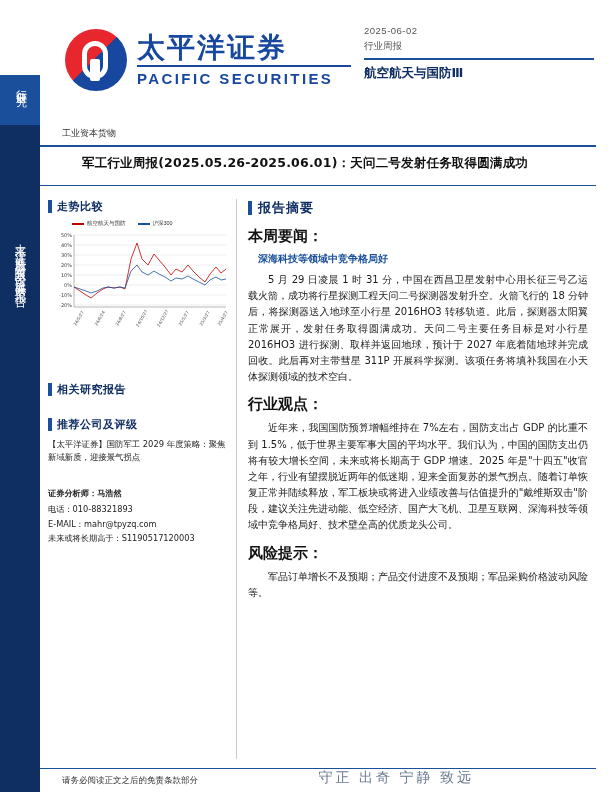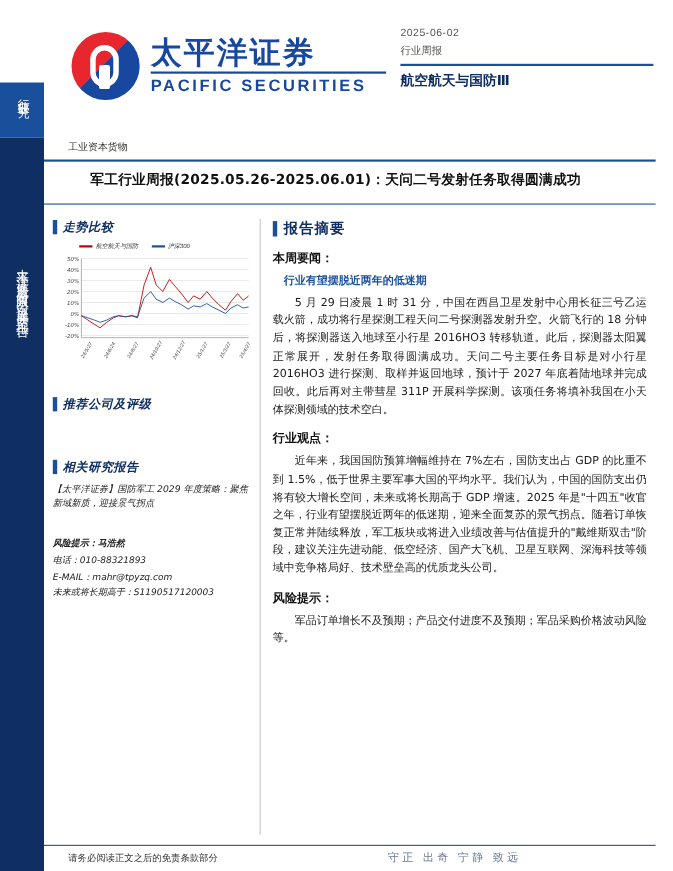--- a/index.html
+++ b/index.html
@@ -192,21 +192,20 @@
     width: 556px;
     height: 1px;
     background: #1a4f9c;
   }
 
   
   .col-left {
     position: absolute;
     left: 48px; top: 186px;
     width: 182px;
-    font-style: italic;
   }
   .col-divider {
     position: absolute;
     left: 236px; top: 186px;
     width: 1px; height: 560px;
     background: #c9c9c9;
   }
   .col-right {
     position: absolute;
     left: 248px; top: 186px;
@@ -262,21 +261,21 @@
     margin-right: 6px;
   }
   .rs-title {
     font-size: 13px;
     font-weight: bold;
     color: #0f2f63;
     font-family: "DejaVu Sans", sans-serif;
     letter-spacing: 1px;
   }
   .sub-head {
-    font-size: 11px;
+    font-size: 15px;
     font-weight: bold;
     color: #111;
     font-family: "DejaVu Sans", sans-serif;
     margin: 10px 0 6px 0;
   }
   .highlight-line {
     font-size: 10px;
     font-weight: bold;
     color: #1a4f9c;
     font-family: "DejaVu Sans", sans-serif;
@@ -323,24 +322,24 @@
   .footer-left {
     position: absolute;
     left: 62px; bottom: 18px;
     font-size: 8.5px;
     color: #333;
     font-family: "DejaVu Sans", sans-serif;
   }
   .footer-right {
     position: absolute;
     right: 22px; bottom: 18px;
-    font-size: 10px;
+    font-size: 14px;
     color: #6a7a90;
     letter-spacing: 3px;
-    font-family: Liberation Sans, sans-serif;
+    font-family: Liberation Serif, serif;
   }
 </style>
 </head>
 <body>
 
 <div class="page">
 
   <div class="sidebar">
     <div class="sidebar-blue-top">
       <span class="v-text">行业研究</span>
@@ -423,49 +422,49 @@
           <text x="74" y="90" transform="rotate(-60 74 90)">24/8/27</text>
           <text x="95" y="90" transform="rotate(-60 95 90)">24/10/27</text>
           <text x="116" y="90" transform="rotate(-60 116 90)">24/12/27</text>
           <text x="137" y="90" transform="rotate(-60 137 90)">25/1/27</text>
           <text x="158" y="90" transform="rotate(-60 158 90)">25/3/27</text>
           <text x="176" y="90" transform="rotate(-60 176 90)">25/4/27</text>
         </g>
       </svg>
     </div>
 
+    <div class="sec-head" style="margin-top:42px">
+      <span class="sec-bar"></span>
+      <span class="sec-title">相关研究报告</span>
+    </div>
+
     <div class="sec-head block-gap">
       <span class="sec-bar"></span>
       <span class="sec-title">推荐公司及评级</span>
     </div>
-
-    <div class="sec-head" style="margin-top:42px">
-      <span class="sec-bar"></span>
-      <span class="sec-title">相关研究报告</span>
-    </div>
     <div class="rel-item">【太平洋证券】国防军工 2029 年度策略：聚焦新域新质，迎接景气拐点</div>
 
     <div class="analyst-box">
-      <div class="analyst-name">风险提示：马浩然</div>
+      <div class="analyst-name">证券分析师：马浩然</div>
       <div>电话：010-88321893</div>
       <div>E-MAIL：mahr@tpyzq.com</div>
       <div>未来或将长期高于：S1190517120003</div>
     </div>
   </div>
 
   <div class="col-divider"></div>
 
   <div class="col-right">
     <div class="rs-head">
       <span class="rs-bar"></span>
       <span class="rs-title">报告摘要</span>
     </div>
 
     <div class="sub-head">本周要闻：</div>
-    <div class="highlight-line">行业有望摆脱近两年的低迷期</div>
+    <div class="highlight-line">深海科技等领域中竞争格局好</div>
     <p class="para">5 月 29 日凌晨 1 时 31 分，中国在西昌卫星发射中心用长征三号乙运载火箭，成功将行星探测工程天问二号探测器发射升空。火箭飞行的 18 分钟后，将探测器送入地球至小行星 2016HO3 转移轨道。此后，探测器太阳翼正常展开，发射任务取得圆满成功。天问二号主要任务目标是对小行星 2016HO3 进行探测、取样并返回地球，预计于 2027 年底着陆地球并完成回收。此后再对主带彗星 311P 开展科学探测。该项任务将填补我国在小天体探测领域的技术空白。</p>
 
     <div class="sub-head">行业观点：</div>
     <p class="para">近年来，我国国防预算增幅维持在 7%左右，国防支出占 GDP 的比重不到 1.5%，低于世界主要军事大国的平均水平。我们认为，中国的国防支出仍将有较大增长空间，未来或将长期高于 GDP 增速。2025 年是"十四五"收官之年，行业有望摆脱近两年的低迷期，迎来全面复苏的景气拐点。随着订单恢复正常并陆续释放，军工板块或将进入业绩改善与估值提升的"戴维斯双击"阶段，建议关注先进动能、低空经济、国产大飞机、卫星互联网、深海科技等领域中竞争格局好、技术壁垒高的优质龙头公司。</p>
 
     <div class="sub-head">风险提示：</div>
     <p class="para">军品订单增长不及预期；产品交付进度不及预期；军品采购价格波动风险等。</p>
   </div>
 
   <div class="footer-rule"></div>

